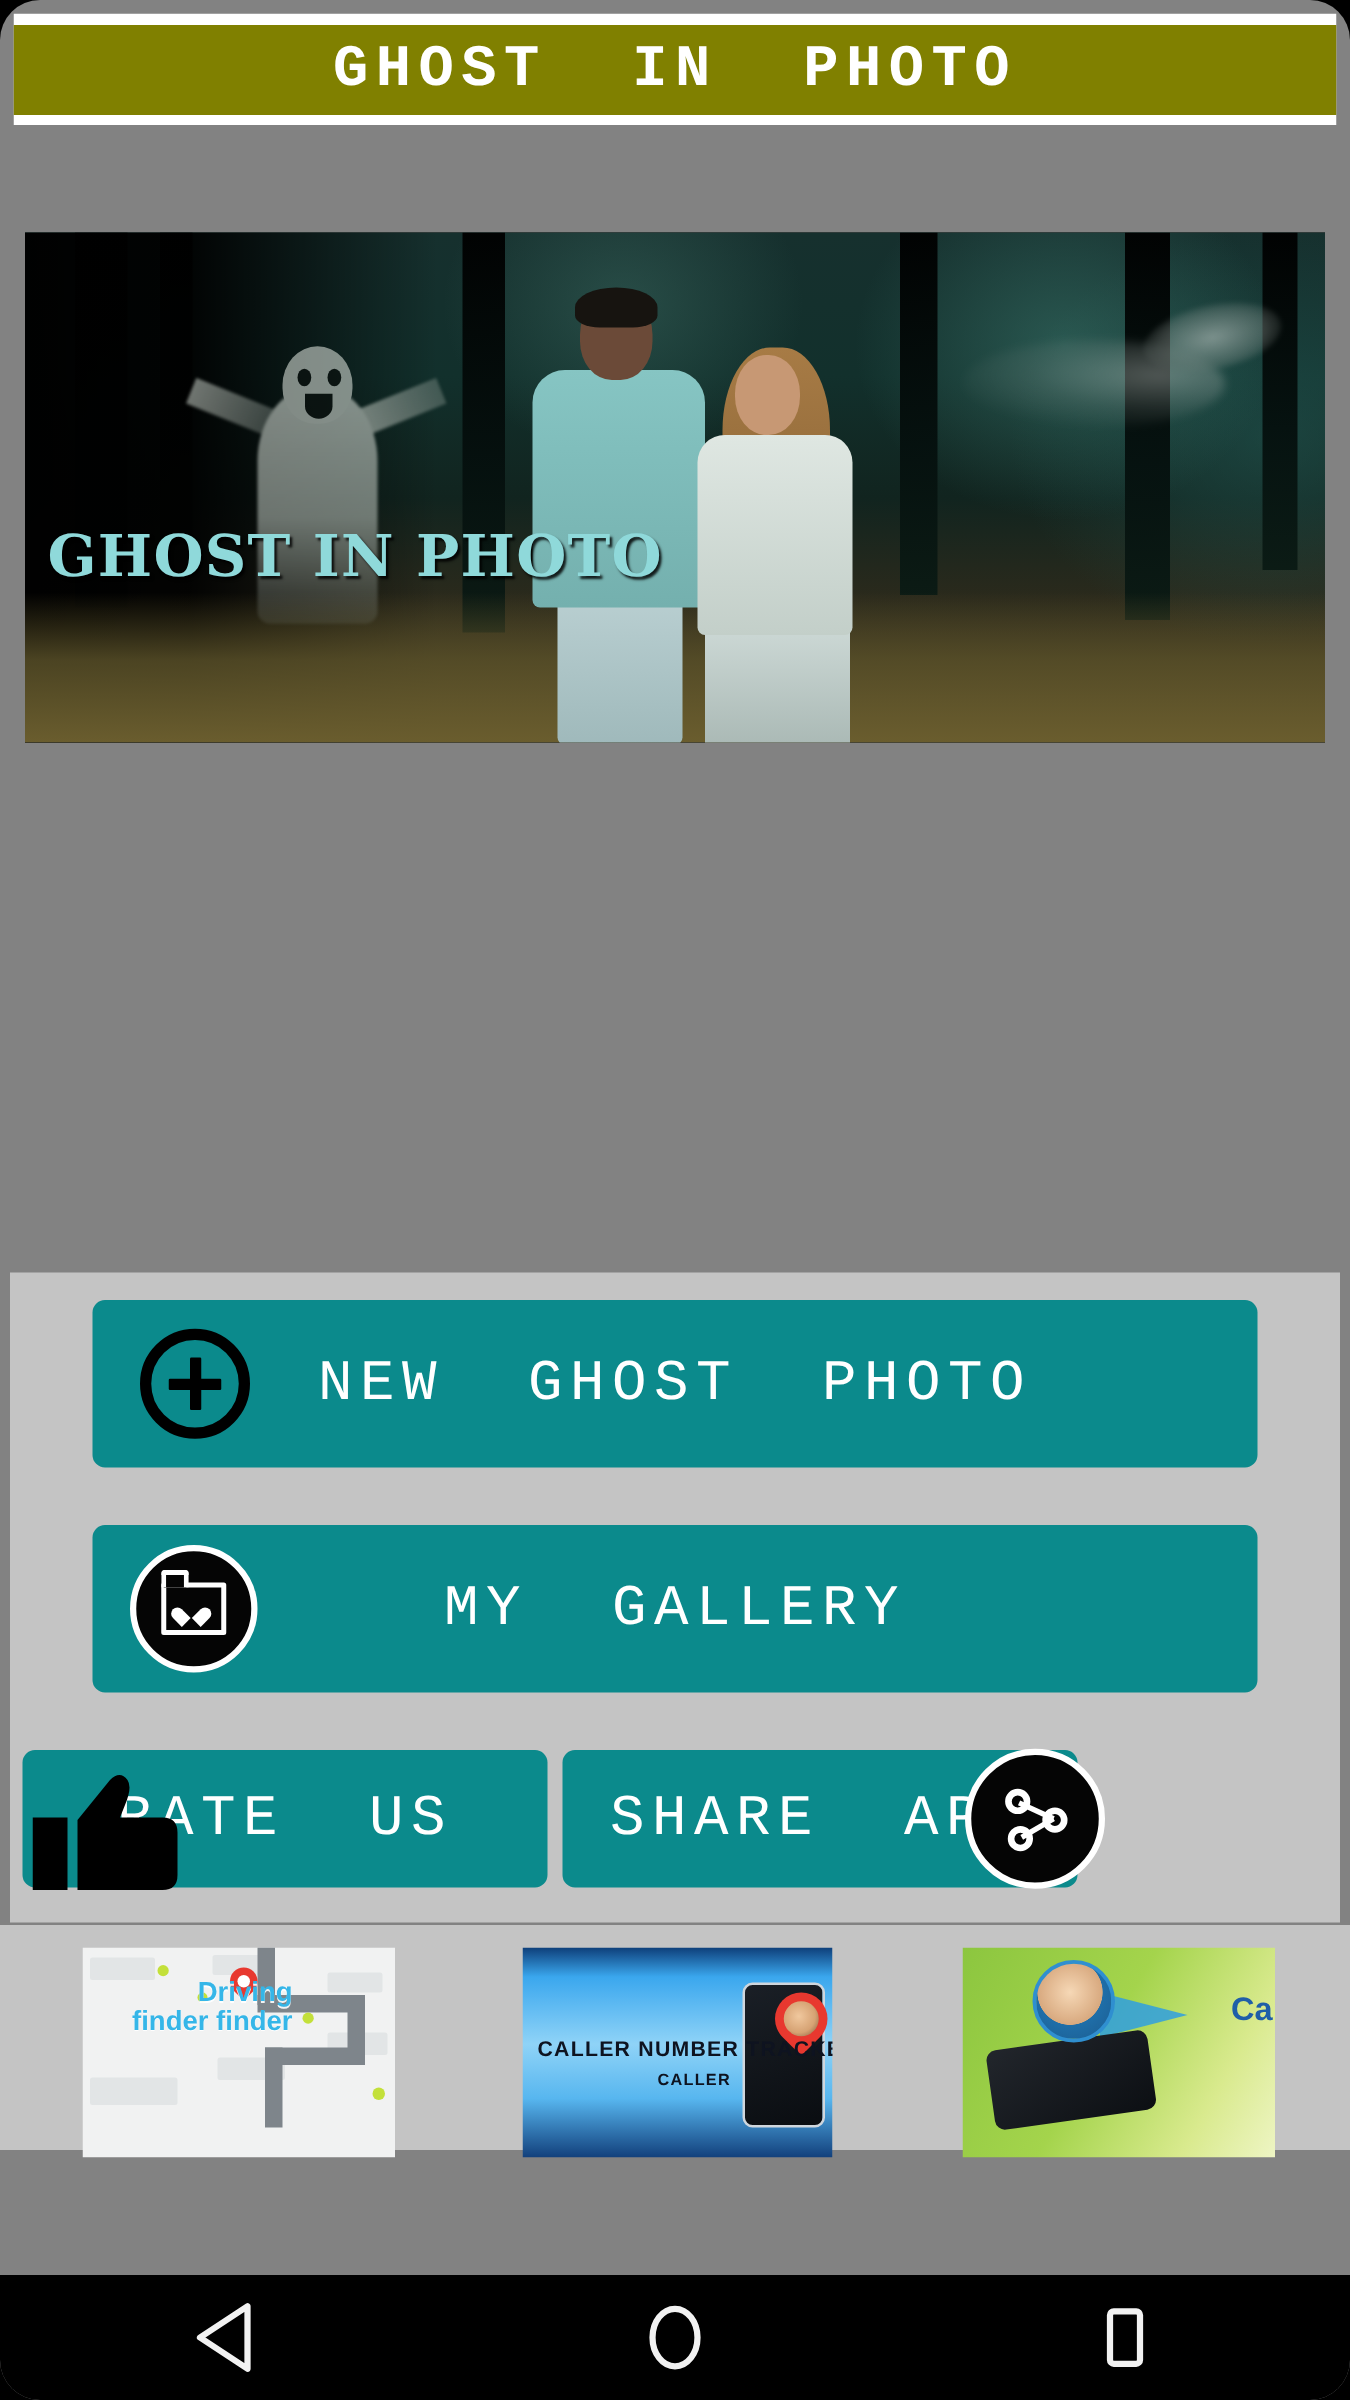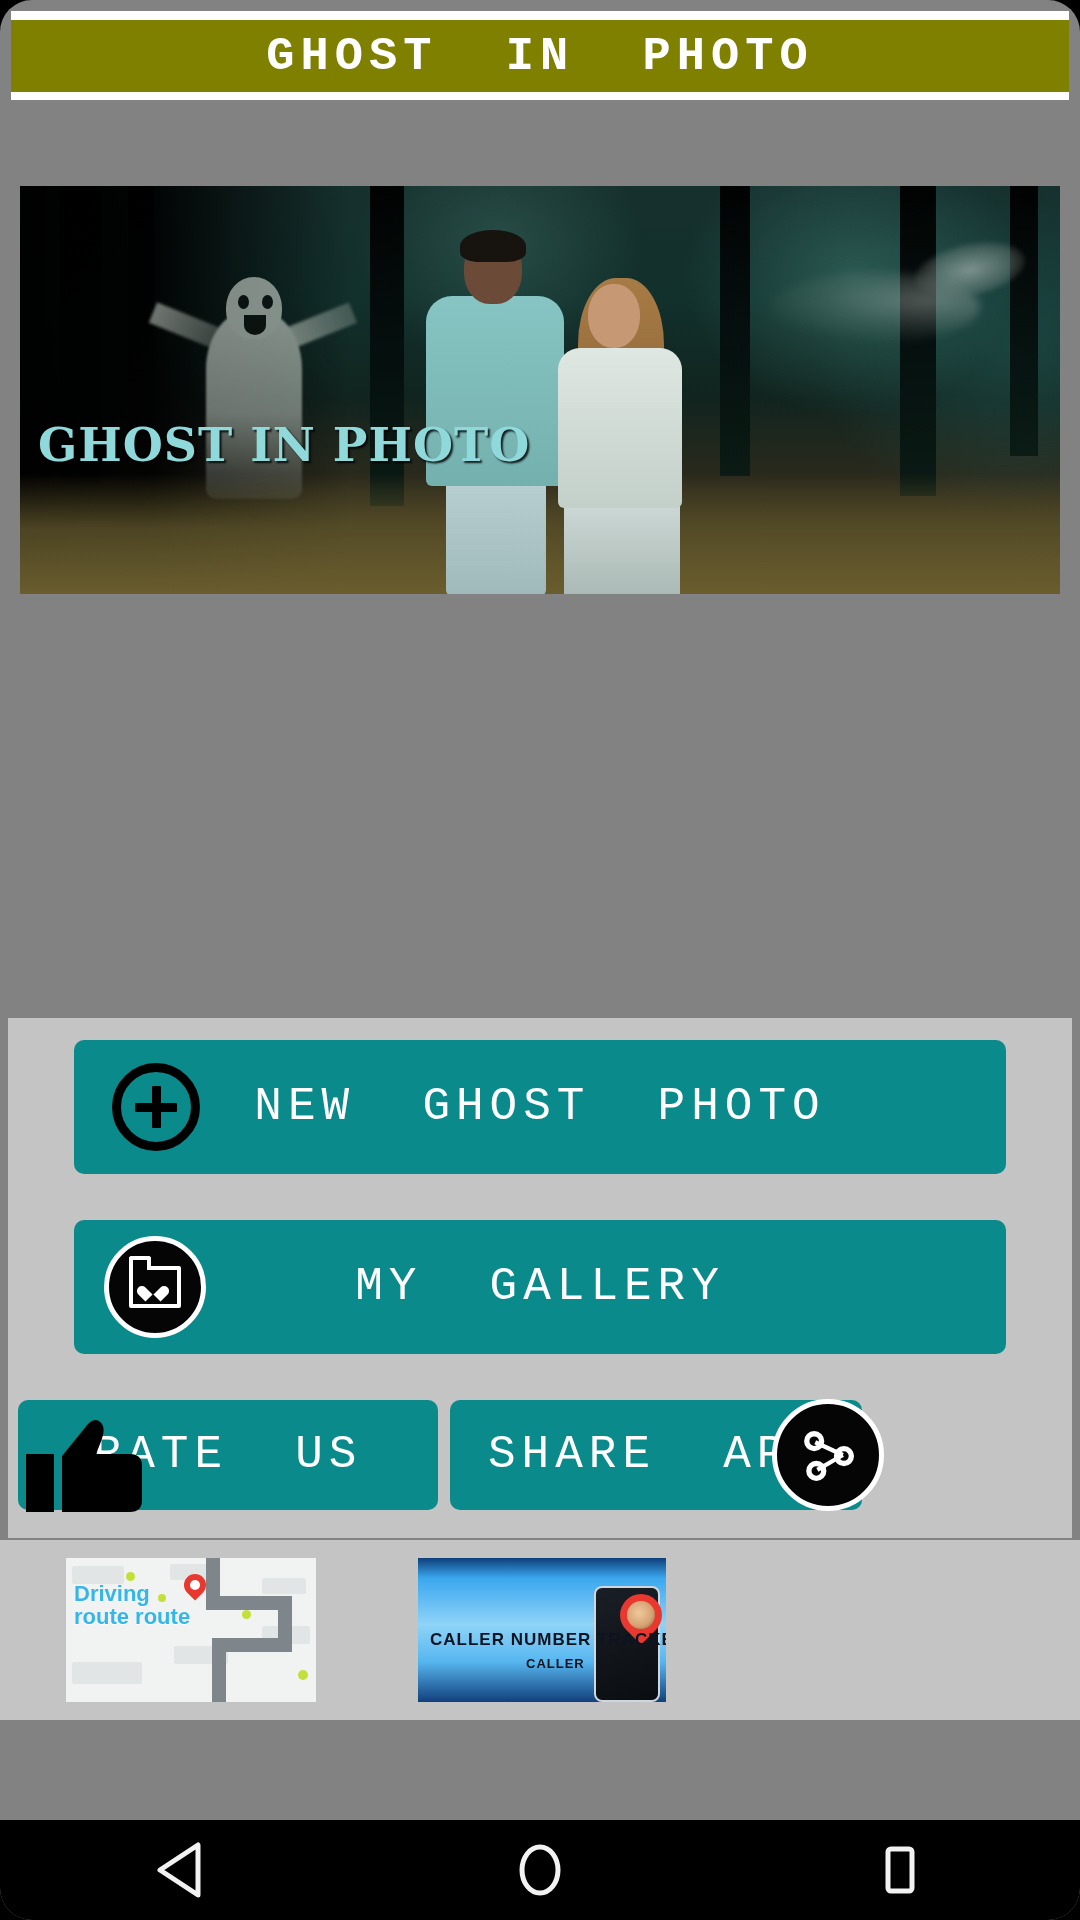--- a/index.html
+++ b/index.html
@@ -319,22 +319,23 @@
     position: absolute;
     left: 0;
     top: 1540px;
     width: 1080px;
     height: 180px;
     background: #c4c4c4;
   }
   .ad {
     position: absolute;
     top: 18px;
-    height: 144px;
+    height: 168px;
     overflow: hidden;
+    text-align: right;
   }
   .ad1 { left: 66px;  width: 250px; }
   .ad2 { left: 418px; width: 248px; }
   .ad3 { left: 770px; width: 250px; }
 
   
   .ad1-bg {
     position: absolute; inset: 0;
     background: #f1f2f2;
   }
@@ -593,34 +594,41 @@
       <div class="road" style="left:212px; top:38px; width:14px; height:54px;"></div>
       <div class="road" style="left:146px; top:80px; width:80px; height:14px;"></div>
       <div class="road" style="left:146px; top:80px; width:14px; height:64px;"></div>
       <div class="dot-g" style="left:60px;  top:14px; width:9px; height:9px;"></div>
       <div class="dot-g" style="left:92px;  top:36px; width:8px; height:8px;"></div>
       <div class="dot-g" style="left:176px; top:52px; width:9px; height:9px;"></div>
       <div class="dot-g" style="left:232px; top:112px; width:10px; height:10px;"></div>
       <div class="pin" style="left:118px; top:16px;"></div>
       <div class="ad1-title">
         <span>Driving</span><br>
-        <span>route route</span>
+        <span>finder finder</span>
       </div>
     </div>
 
     <div class="ad ad2">
       <div class="ad2-bg"></div>
       <div class="ad2-phone"></div>
       <div class="ad2-pin">
         <div class="ad2-pin-face"></div>
       </div>
       <div class="ad2-title">CALLER NUMBER TRACKER</div>
       <div class="ad2-sub">CALLER</div>
     </div>
 
+    <div class="ad ad3">
+      <div class="ad3-bg"></div>
+      <div class="ad3-beam"></div>
+      <div class="ad3-phone"></div>
+      <div class="ad3-circle"></div>
+      <div class="ad3-text">Ca</div>
+    </div>
 
   </div>
 
   <div class="navbar">
     <div class="nav-btn">
       <svg width="52" height="58" viewBox="0 0 52 58" aria-hidden="true">
         <polygon points="44,4 44,54 6,29" fill="none" stroke="#f2f2f2" stroke-width="5" stroke-linejoin="round"></polygon>
       </svg>
     </div>
     <div class="nav-btn">

